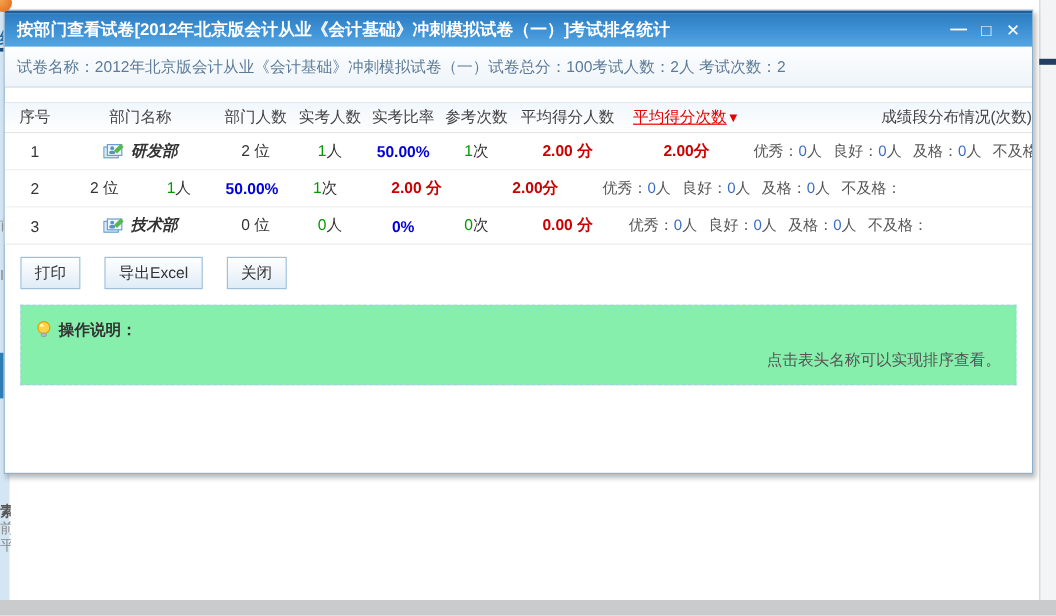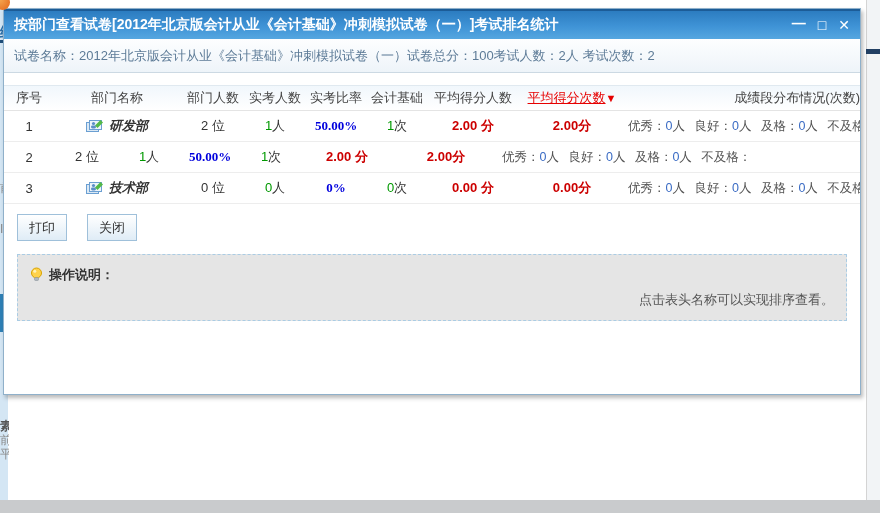--- a/index.html
+++ b/index.html
@@ -74,39 +74,39 @@
   .c6 { width:58px; }
   .c7 { width:94px; }
   .c8 { width:104px; }
   .c9 { flex:1; text-align:right; }
   .thead .col { cursor:pointer; }
   .sorted-header { color:#e60000; text-decoration:underline; }
   .sort-arrow { color:#e60000; font-size:11px; }
 
   .dept-cell { display:flex; align-items:center; justify-content:center; gap:5px; font-weight:bold;font-style:italic; }
   .num-green { color:#009900; }
-  .ratio { color:#0000dd; font-weight:bold;font-family:Liberation Serif, serif; }
+  .ratio { color:#0000dd; font-weight:bold; }
   .score { color:#cc0000; font-weight:bold; }
   .dist { text-align:left; padding-left:4px; font-size:12.5px; color:#555; white-space:nowrap; overflow:hidden; }
   .dist .seg { margin-right:6px; }
   .dist .dnum { color:#3a6bc4; }
 
   
   .btn-row { display:flex; gap:20px; margin:10px 0 0 13px; }
   .btn {
     height:27px; padding:0 11px; font-size:13px; color:#333;
     background: linear-gradient(#ffffff, #dfecf6);
     border:1px solid #9fc0da; cursor:pointer;
     font-family: "Liberation Sans", "DejaVu Sans", sans-serif;
   }
 
   
   .note {
     margin:13px 13px 0 13px; padding:11px 12px;
-    background:#e5e5e5; border:1px dashed #aacce4;
+    background:#86efac; border:1px dashed #aacce4;
   }
   .note-title { display:flex; align-items:center; gap:6px; font-size:13px; font-weight:bold; color:#333; }
   .note-body { margin-top:7px; font-size:13px; color:#555;text-align:right; }
 </style>
 </head>
 <body>
 
 <div class="bg-left">
   <span class="frag frag-blue fl1">统</span>
   <span class="frag fl2">前位</span>
@@ -139,21 +139,21 @@
 
   <div class="infobar">试卷名称：2012年北京版会计从业《会计基础》冲刺模拟试卷（一）试卷总分：100考试人数：2人 考试次数：2</div>
 
   <div class="rank-table">
     <div class="trow thead">
       <div class="col c1">序号</div>
       <div class="col c2">部门名称</div>
       <div class="col c3">部门人数</div>
       <div class="col c4">实考人数</div>
       <div class="col c5">实考比率</div>
-      <div class="col c6">会计基础</div>
+      <div class="col c6">参考次数</div>
       <div class="col c7">平均得分人数</div>
       <div class="col c8">
         <span class="sorted-header">平均得分次数</span><span class="sort-arrow">▼</span>
       </div>
       <div class="col c9">成绩段分布情况(次数)</div>
     </div>
 
     <div class="trow tbody-row">
       <div class="col c1">1</div>
       <div class="col c2 dept-cell">
@@ -206,32 +206,32 @@
             <rect x="5" y="6.6" width="5" height="2.8" rx="1.4" fill="#5b8fc7"></rect>
             <path d="M11.5 9 L17 3.5 L14.5 1 L9 6.5 Z" fill="#53b948"></path>
           </svg>
         <span>技术部</span>
       </div>
       <div class="col c3">0 位</div>
       <div class="col c4"><span class="num-green">0</span><span>人</span></div>
       <div class="col c5 ratio">0%</div>
       <div class="col c6"><span class="num-green">0</span><span>次</span></div>
       <div class="col c7 score">0.00 分</div>
-      <div class="col c8 score">0.00分</div>
       <div class="col c9 dist">
         <span class="seg"><span>优秀：</span><span class="dnum">0</span><span>人</span></span>
         <span class="seg"><span>良好：</span><span class="dnum">0</span><span>人</span></span>
         <span class="seg"><span>及格：</span><span class="dnum">0</span><span>人</span></span>
         <span class="seg"><span>不及格：</span></span>
       </div>
     </div>
   </div>
 
   <div class="btn-row">
     <button class="btn">打印</button>
+    <button class="btn">导出Excel</button>
     <button class="btn">关闭</button>
   </div>
 
   <div class="note">
     <div class="note-title">
       <svg width="13" height="16" viewBox="0 0 13 16">
           <circle cx="6.5" cy="6" r="5" fill="#ffd24a" stroke="#d9a400"></circle>
           <circle cx="4.8" cy="4.3" r="1.5" fill="#fff2b8"></circle>
           <rect x="4.5" y="10.5" width="4" height="3" rx="1" fill="#b0b8bf" stroke="#8b949c" stroke-width="0.6"></rect>
         </svg>

